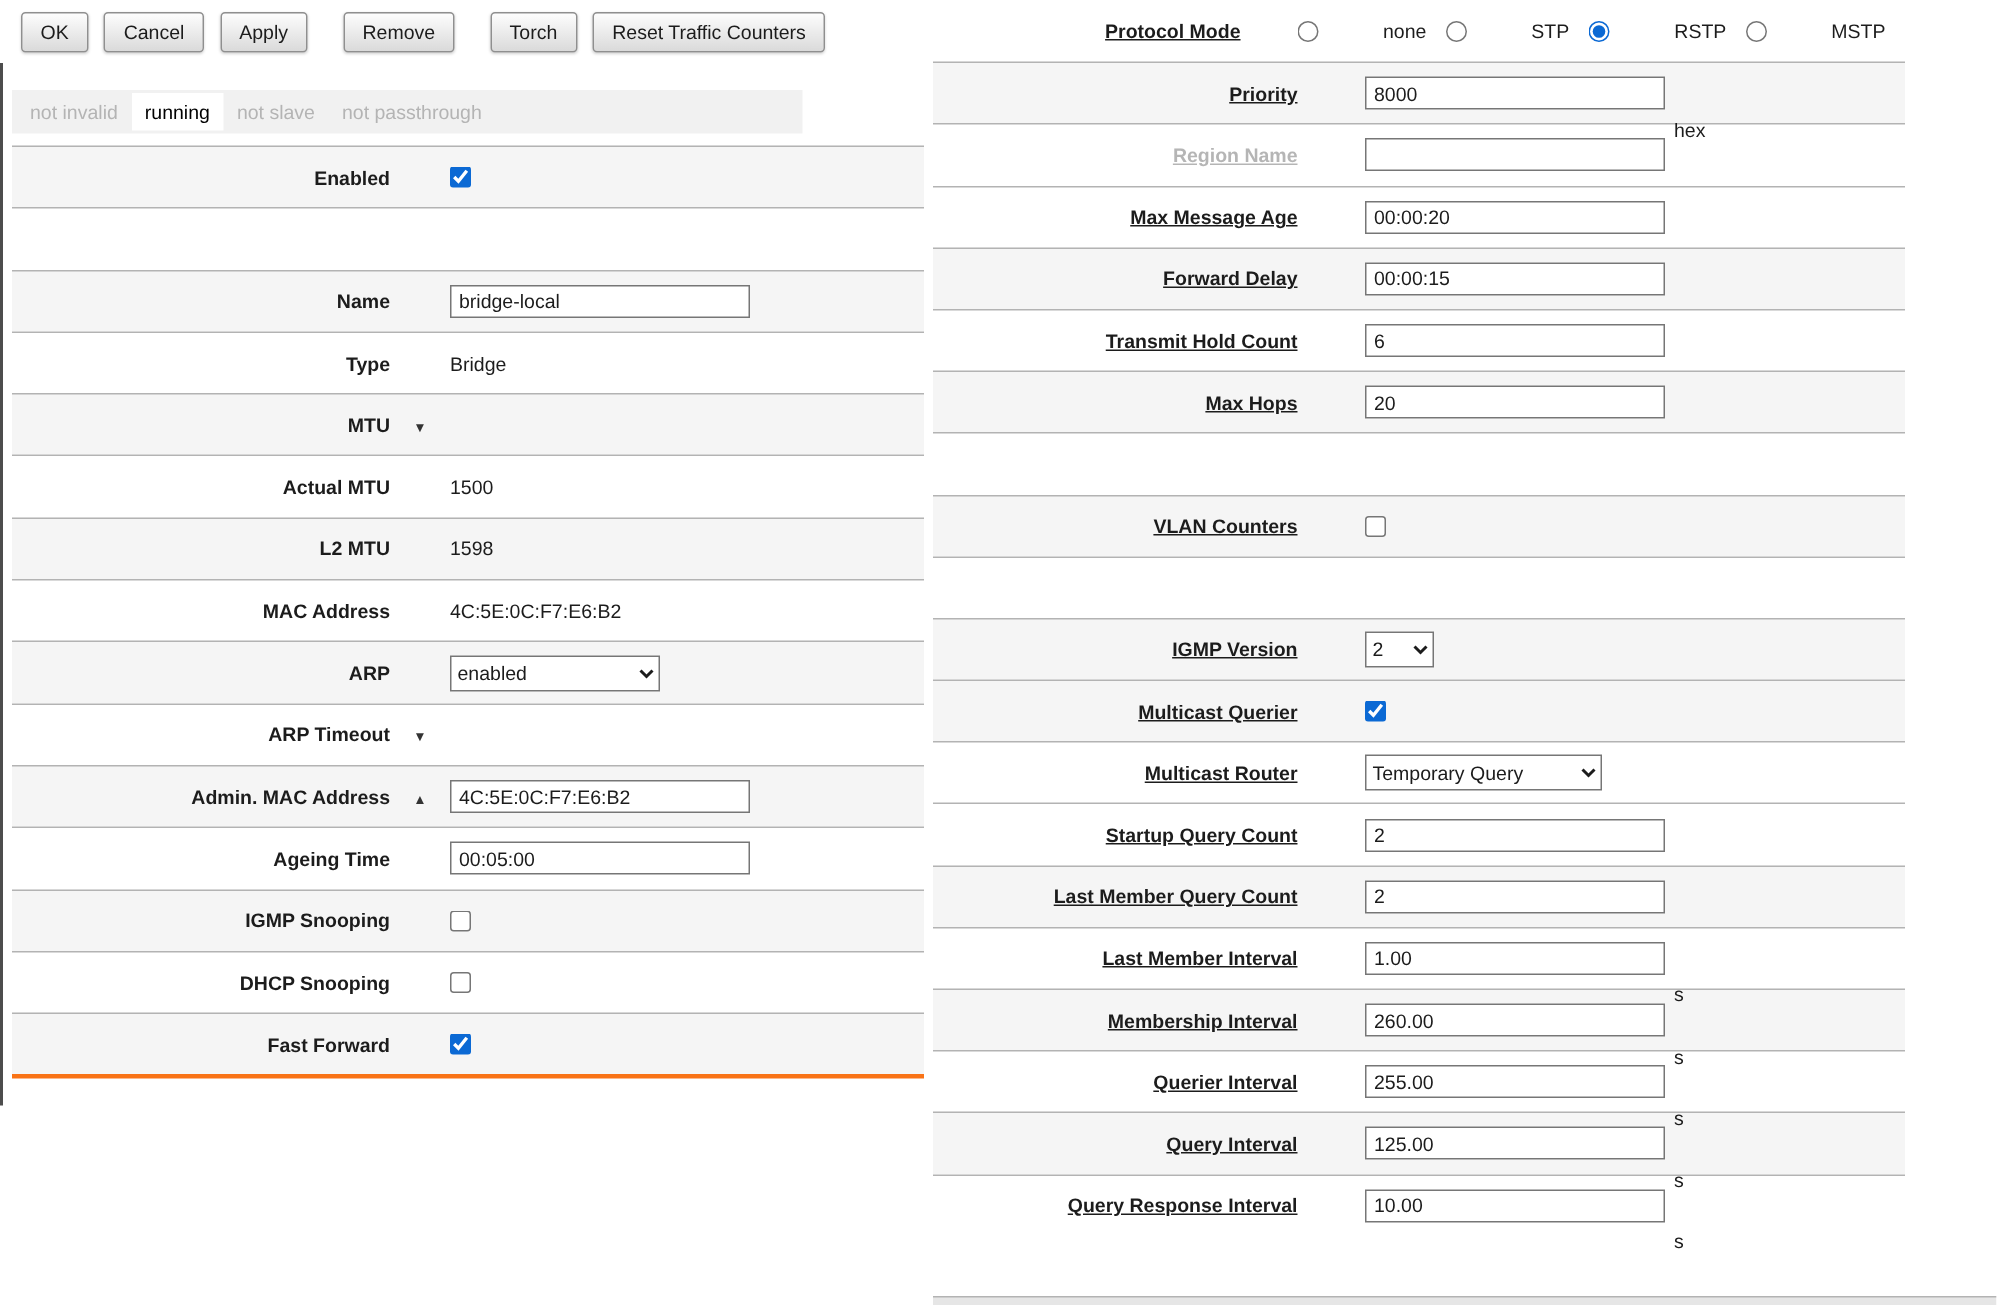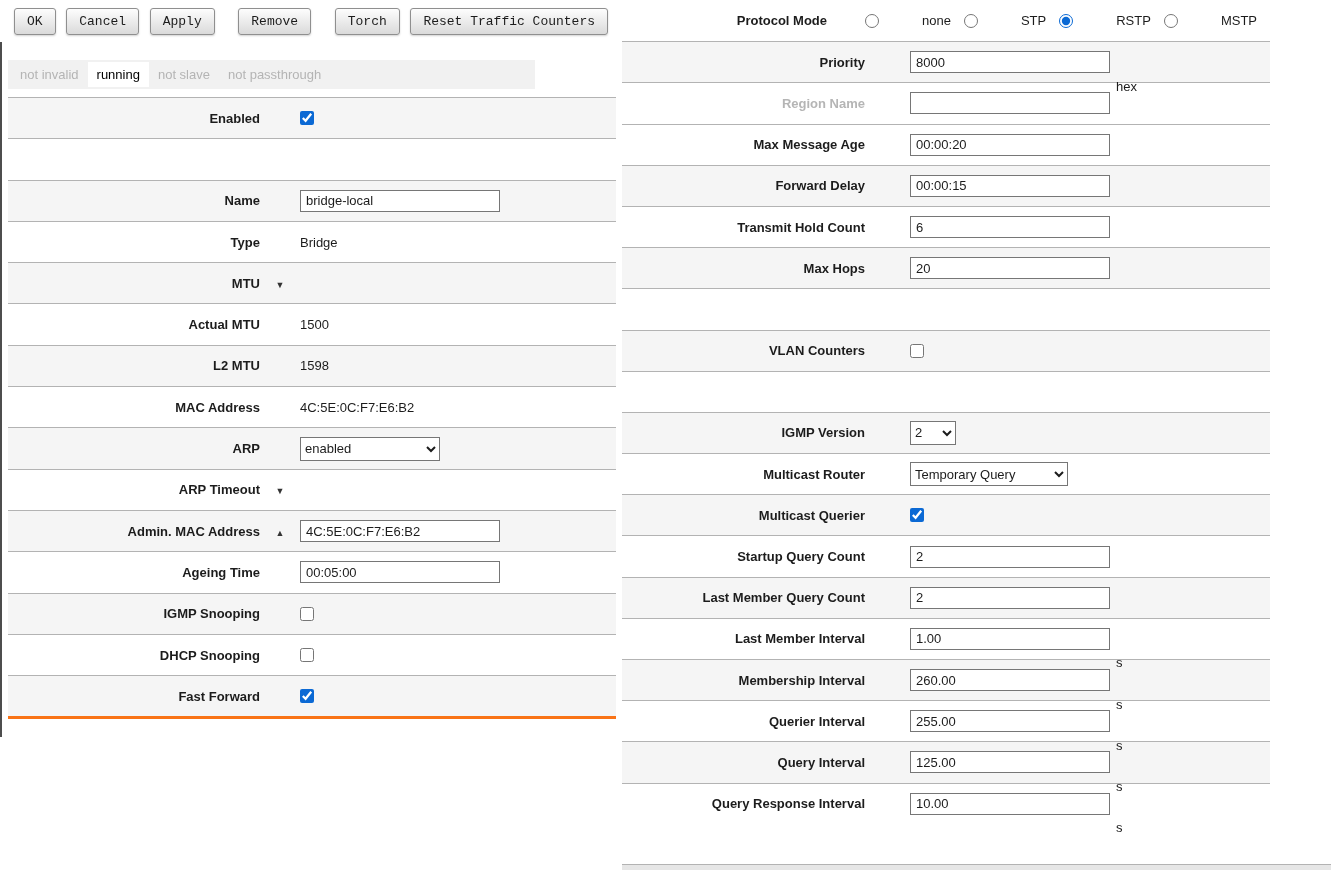--- a/index.html
+++ b/index.html
@@ -9,21 +9,21 @@
     background:#ffffff; color:#1c1c1c;
     font-family:"Liberation Sans", sans-serif; font-size:13px;
   }
   .panel { position:absolute; top:0; }
   #left-panel { left:0; width:616px; }
   #right-panel { left:622px; width:648px; }
 
   
   .toolbar { padding:8px 0 9px 14px; height:44px; }
   .btn {
-    display:inline-block; font-family:Liberation Mono, monospace; font-size:13px;
+    display:inline-block; font-family:Liberation Sans, sans-serif; font-size:13px;
     color:#1c1c1c; padding:5px 12px; border:1px solid #8f8f8f; border-radius:3px;
     background:linear-gradient(#fdfdfd,#dadada); box-shadow:0 1px 2px rgba(0,0,0,.18);
     margin-right:7px; cursor:pointer; white-space:nowrap;
   }
   .btn.gap { margin-left:13px; }
 
   
   .statusbar {
     margin:16px 0 0 8px; width:527px; height:29px; background:#f1f1f1;
     display:flex; align-items:center; padding:0 3px;
@@ -33,21 +33,21 @@
 
   
   .rows { margin:8px 0 0 8px; width:608px; border-bottom:3px solid #f97316; }
   #right-panel .rows { margin:0; width:648px; border-bottom:none; }
   .row { display:flex; align-items:center; height:41.3px; border-top:1px solid #b3b3b3; }
   #right-panel .row { height:41.2px; }
   #right-panel .rows .row:first-child { border-top:none; }
   .row.alt { background:#f5f5f5; }
   .lbl { font-weight:bold; text-align:right; color:#1c1c1c; white-space:nowrap; }
   #left-panel .lbl { width:252px; }
-  #right-panel .lbl { width:243px; }
+  #right-panel .lbl { width:243px;text-decoration:underline; }
   .arrow-slot { width:40px; text-align:center; }
   .spacer45 { width:45px; }
   .ctrl { display:flex; align-items:center; flex:1; }
   .static-val { color:#1c1c1c;text-align:center; }
   .arrow { font-size:9px; color:#333; cursor:pointer; }
 
   input[type=text] {
     width:200px; height:22px; border:1px solid #767676; border-radius:0;
     padding:1px 5px; font-family:"Liberation Sans",sans-serif; font-size:13px;
     background:#fff; color:#1c1c1c;
@@ -300,38 +300,38 @@
     <div class="row alt">
       <div class="lbl">IGMP Version</div>
       <div class="spacer45"></div>
       <div class="ctrl">
         <select style="width:46px">
           <option>2</option>
         </select>
       </div>
     </div>
 
+    <div class="row alt">
+      <div class="lbl">Multicast Querier</div>
+      <div class="spacer45"></div>
+      <div class="ctrl">
+          <input type="checkbox" checked="" style="">
+        </div>
+    </div>
+
     <div class="row">
       <div class="lbl">Multicast Router</div>
       <div class="spacer45"></div>
       <div class="ctrl">
         <select style="width:158px">
           <option>Temporary Query</option>
         </select>
       </div>
     </div>
 
-    <div class="row alt">
-      <div class="lbl">Multicast Querier</div>
-      <div class="spacer45"></div>
-      <div class="ctrl">
-          <input type="checkbox" checked="" style="">
-        </div>
-    </div>
-
     <div class="row">
       <div class="lbl">Startup Query Count</div>
       <div class="spacer45"></div>
       <div class="ctrl">
           <input type="text" value="2" style="">
         </div>
     </div>
 
     <div class="row alt">
       <div class="lbl">Last Member Query Count</div>

